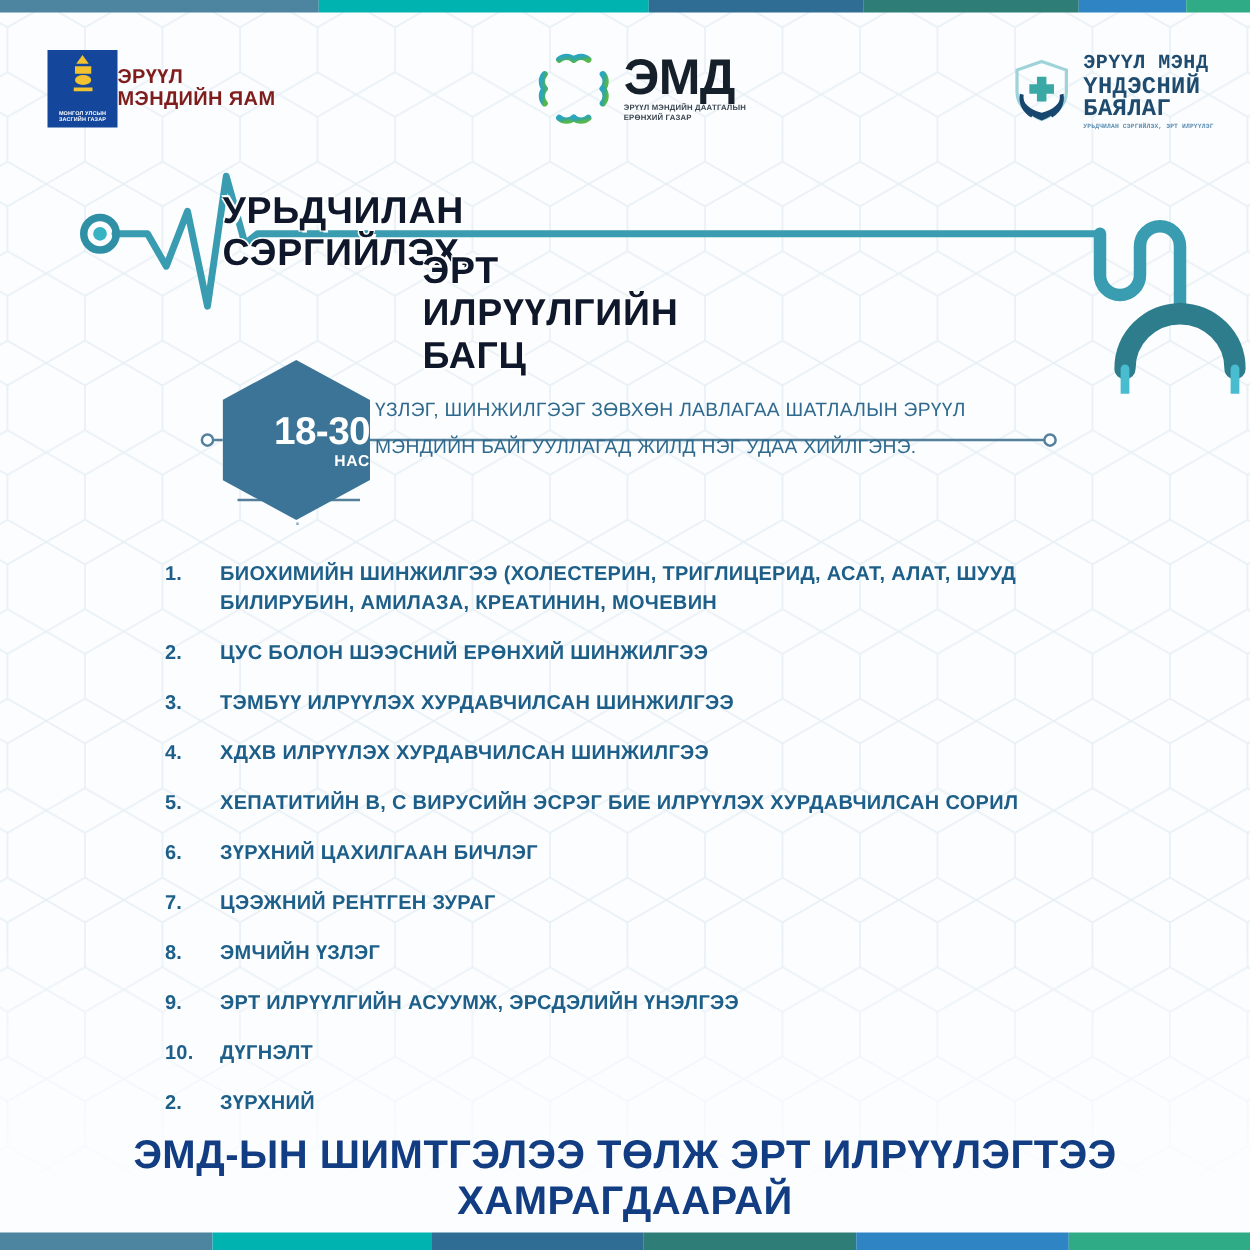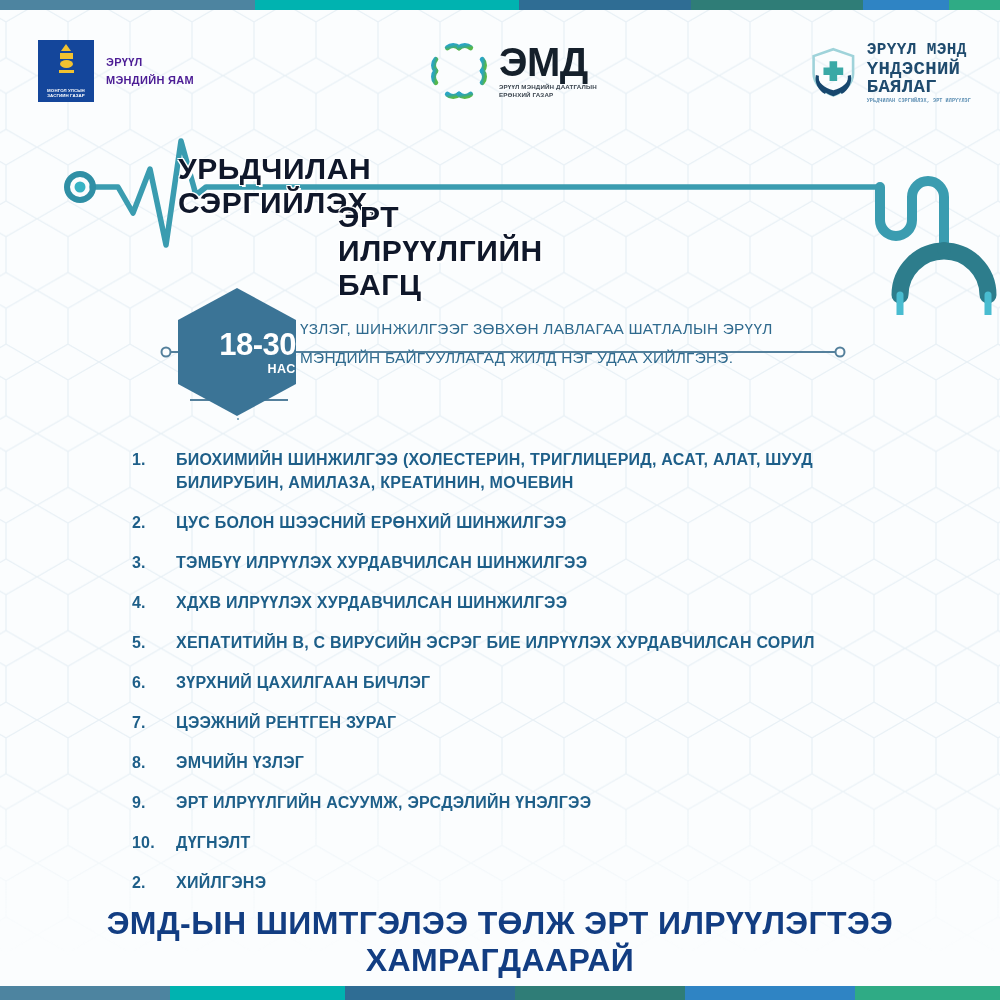--- a/index.html
+++ b/index.html
@@ -58,22 +58,21 @@
   .soyombo .s-box { width: 13px; height: 6px; background: #f2c230; }
   .soyombo .s-yy { width: 13px; height: 8px; background: #f2c230; border-radius: 50%; }
   .soyombo .s-bar { width: 15px; height: 3px; background: #f2c230; }
   .gov-emblem .gov-caption {
     position: absolute; bottom: 3px; left: 0; width: 100%;
     text-align: center; color: #ffffff;
     font-size: 4.4px; font-weight: 700; letter-spacing: .1px;
     line-height: 5.6px;
   }
   .gov-name {
-    margin-left: 12px;
-    color: #4c1d95; font-weight: 700; font-size: 11px;
+    color: #7f1d1d; font-weight: 700; font-size: 16px;
     line-height: 18px; letter-spacing: .3px;
   }
 
   .logo-emd { left: 428px; top: 30px; justify-content: space-between; }
   .emd-mark { width: 62px; height: 62px; }
   .emd-text { margin-left: 9px; }
   .emd-title {
     font-size: 40px; font-weight: 800; color: #15202b;
     line-height: 38px; letter-spacing: -0.5px;
   }
@@ -336,21 +335,21 @@
       <div class="li">
         <div class="li-num">9.</div>
         <div class="li-txt">ЭРТ ИЛРҮҮЛГИЙН АСУУМЖ, ЭРСДЭЛИЙН ҮНЭЛГЭЭ</div>
       </div>
       <div class="li">
         <div class="li-num">10.</div>
         <div class="li-txt">ДҮГНЭЛТ</div>
       </div>
       <div class="li">
         <div class="li-num">2.</div>
-        <div class="li-txt">ХИЙЛГЭНЭ</div>
+        <div class="li-txt">ЗҮРХНИЙ</div>
       </div>
     </div>
 
   <div class="footer">
     <div class="footer-text">ЭМД-ЫН ШИМТГЭЛЭЭ ТӨЛЖ ЭРТ ИЛРҮҮЛЭГТЭЭ ХАМРАГДААРАЙ</div>
   </div>
 
   <div class="stripe stripe-bottom" id="stripe-bottom">
       <span style="background: rgb(77, 132, 160); width: 170px;"></span>
       <span style="background: rgb(0, 179, 176); width: 175px;"></span>

